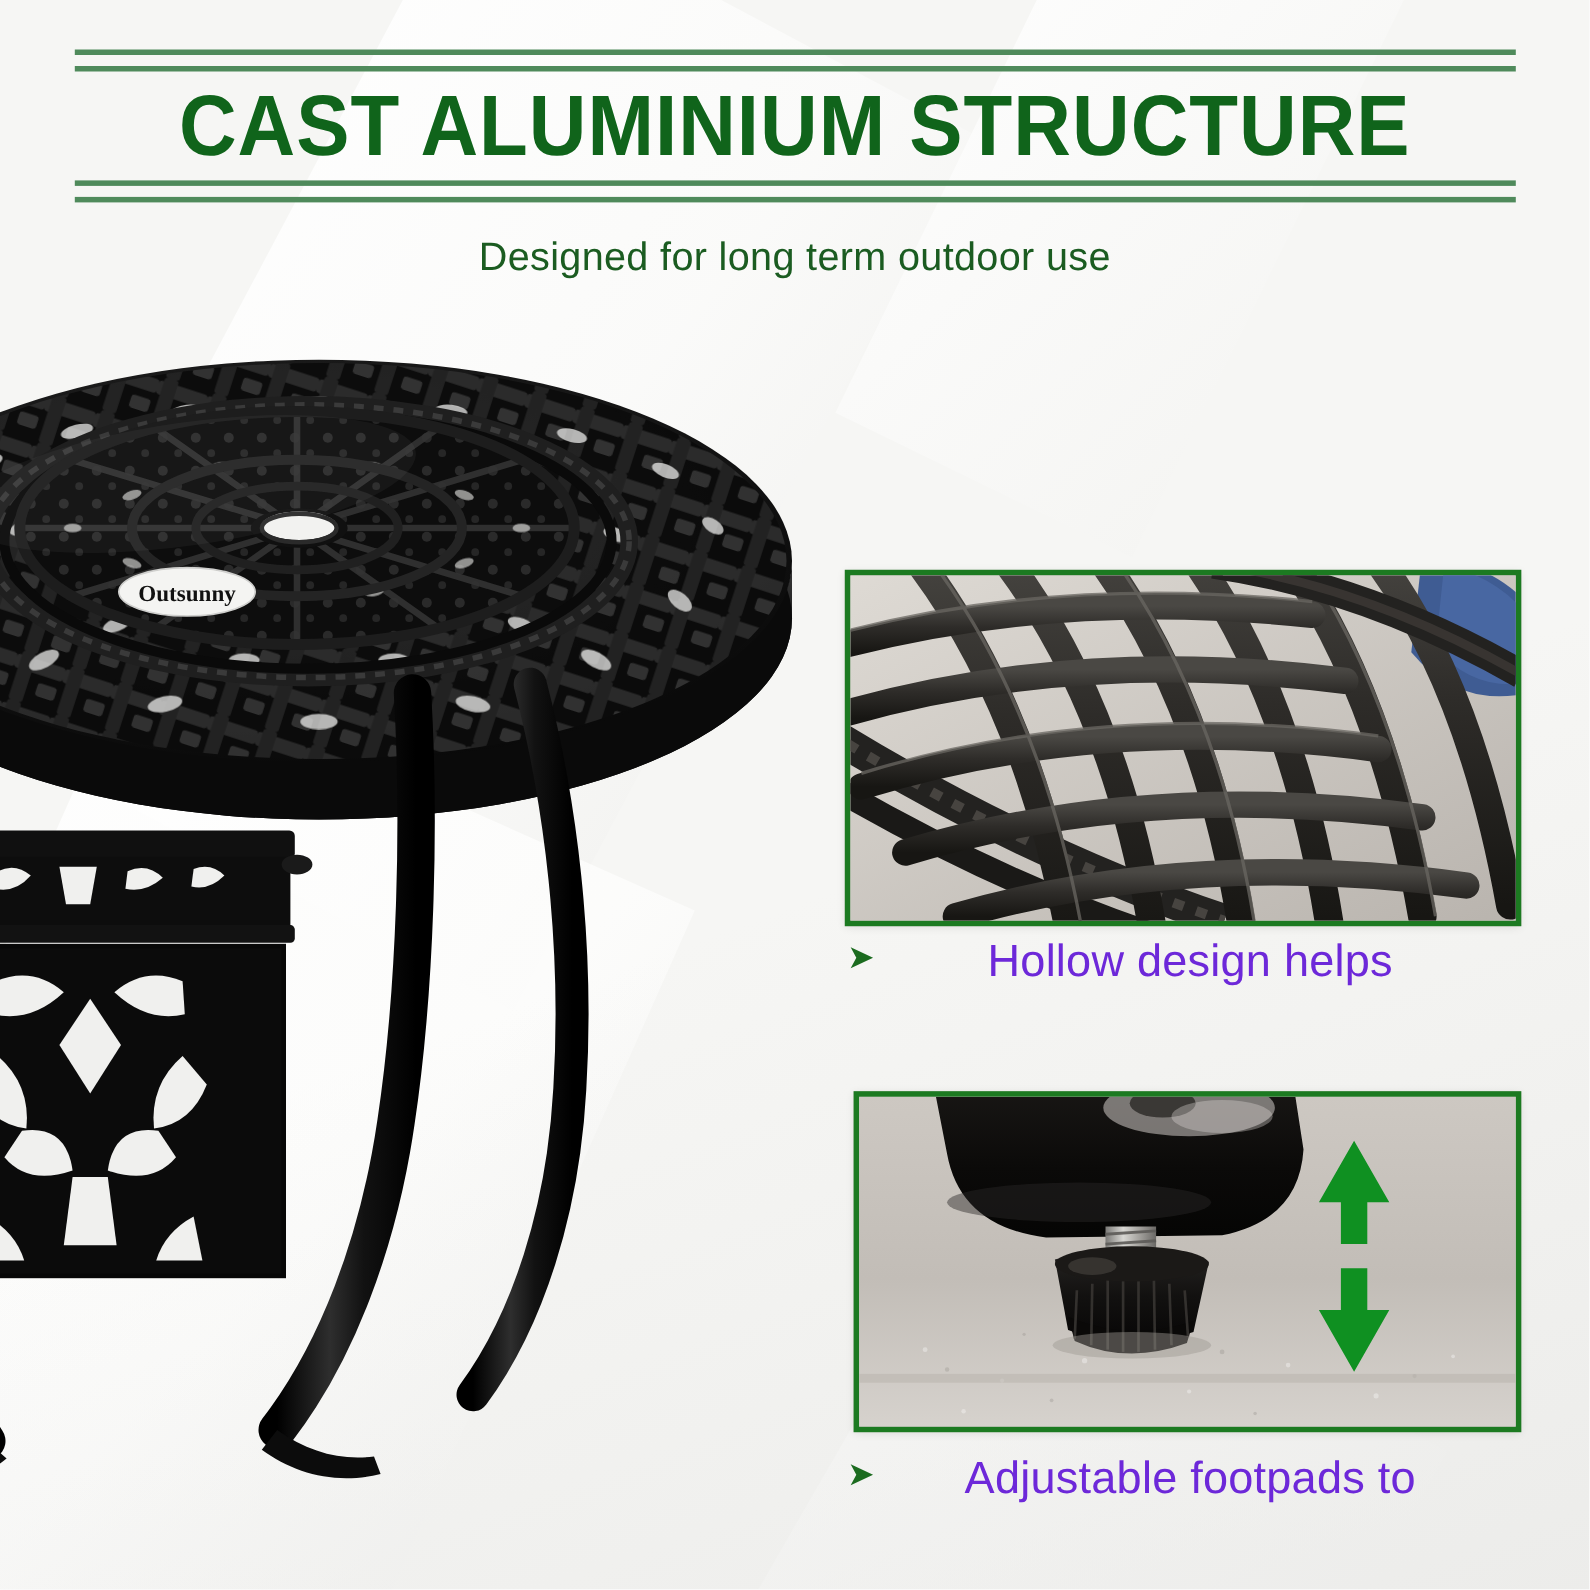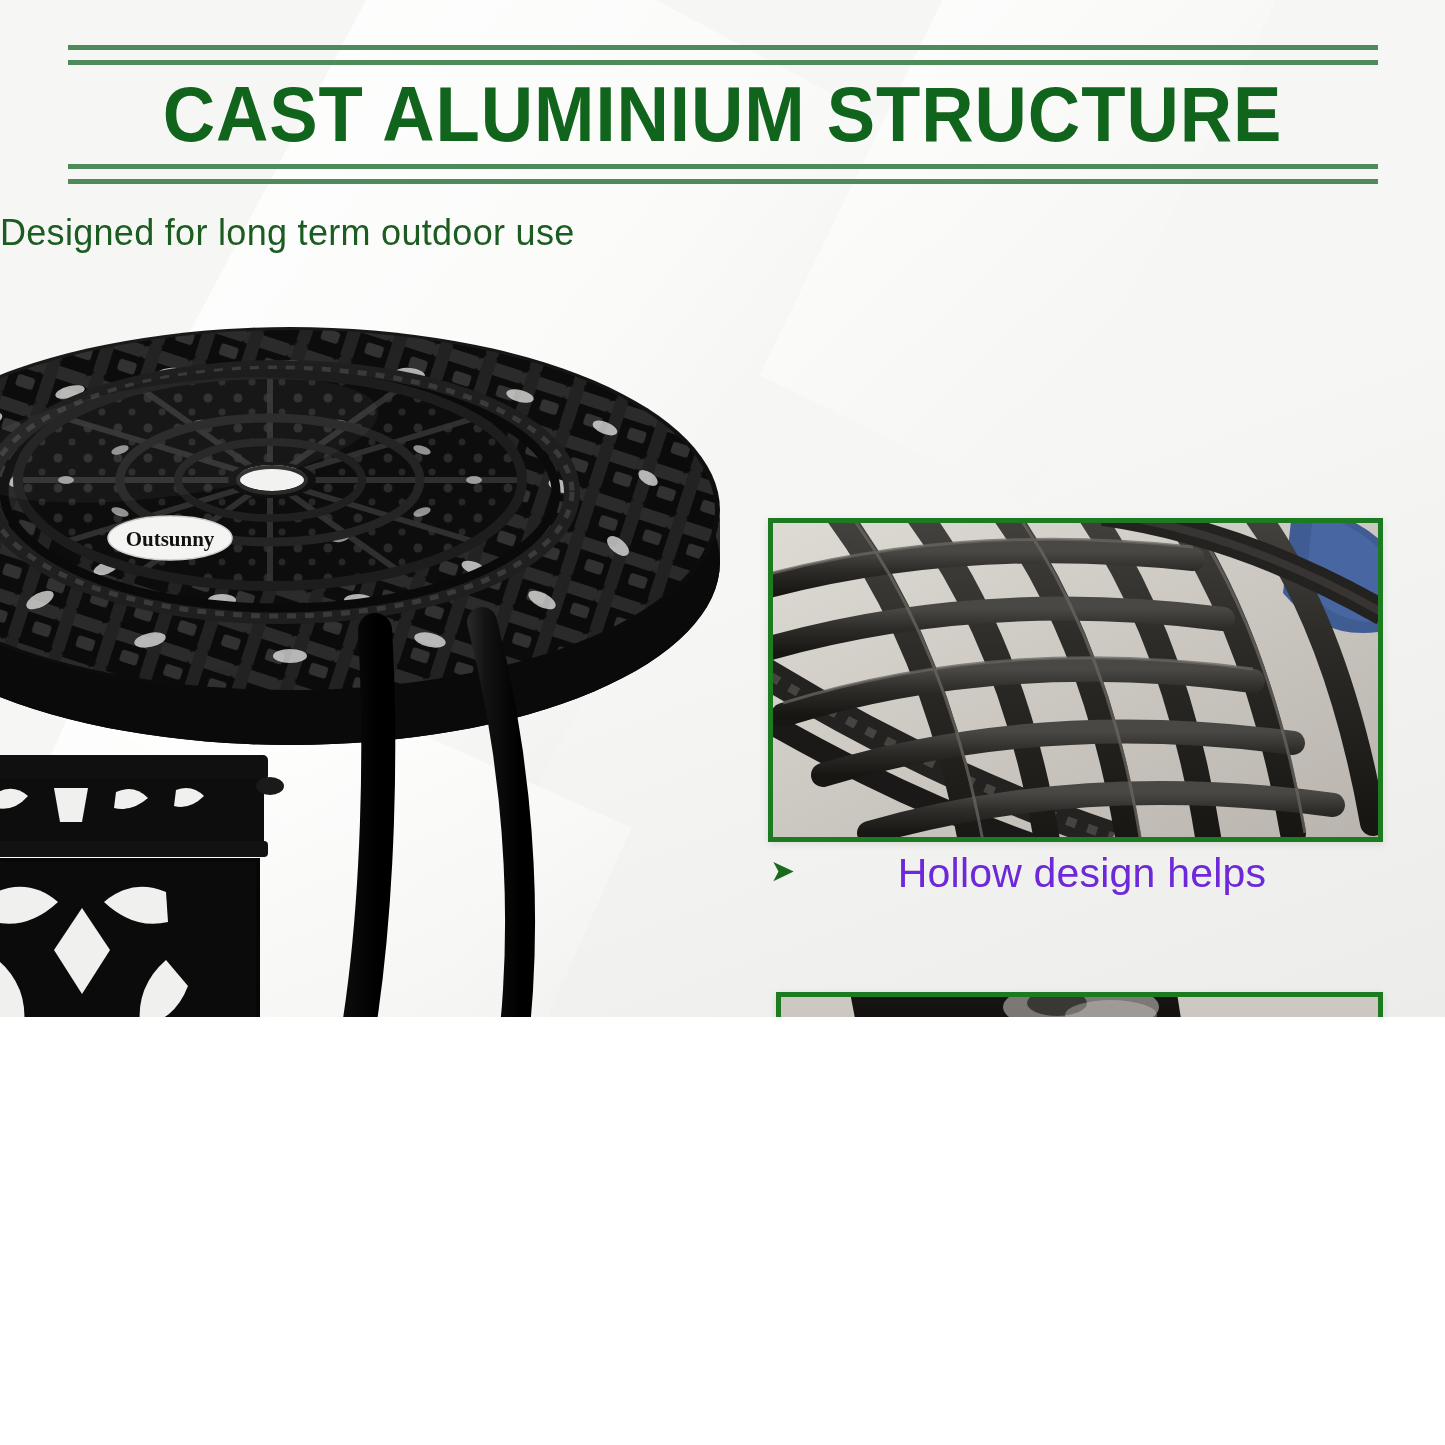--- a/index.html
+++ b/index.html
@@ -8,21 +8,21 @@
     padding: 0;
     background: #ffffff;
   }
   body {
     font-family: "Liberation Sans", sans-serif;
   }
 
   #infographic {
     position: relative;
     width: 1445px;
-    height: 1017px;
+    height: 1445px;
     overflow: hidden;
     background: #f7f7f5;
   }
 
   
   .bg-base {
     position: absolute;
     inset: 0;
     background: #f6f6f4;
   }
@@ -94,20 +94,21 @@
     font-weight: bold;
     letter-spacing: 1px;
     color: #10641b;
     transform: scaleX(.93);
     white-space: nowrap;
   }
   .subtitle {
     position: absolute;
     left: 0; top: 210px;
     width: 1445px;
+    text-align: center;
     font-size: 36px;
     line-height: 46px;
     font-weight: normal;
     color: #1b5c21;
     letter-spacing: .3px;
   }
 
   
   .hero {
     position: absolute;
@@ -527,16 +528,17 @@
             <polygon points="450,250 482,194 462,194 462,156 438,156 438,194 418,194"></polygon>
           </g>
         </g>
       </svg>
     </div>
   </div>
 
   <div class="caption caption-bottom">
     <span class="bullet-icon">➤</span>
     <span class="caption-text">
+      <span>Adjustable footpads to</span>
     </span>
   </div>
 
 </div>
 
 </body></html>

